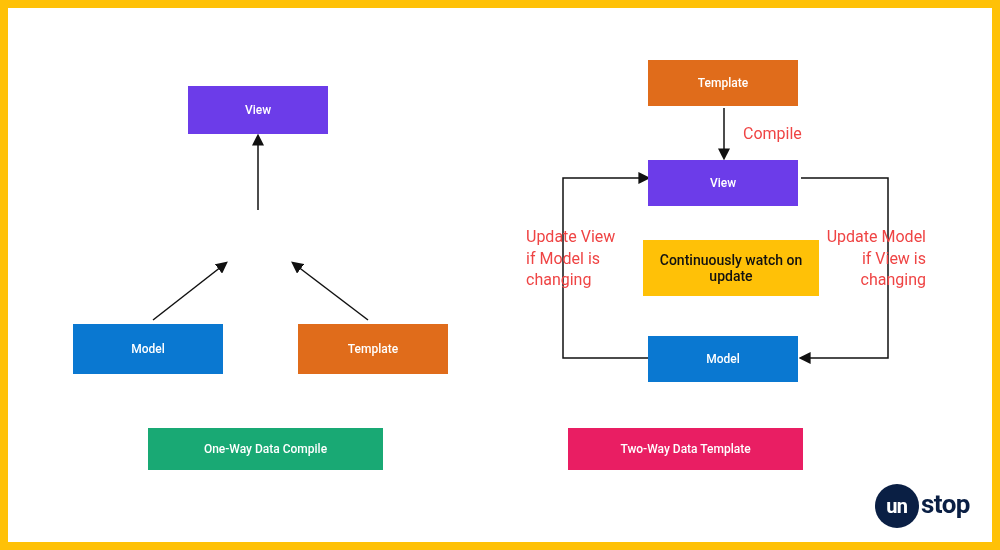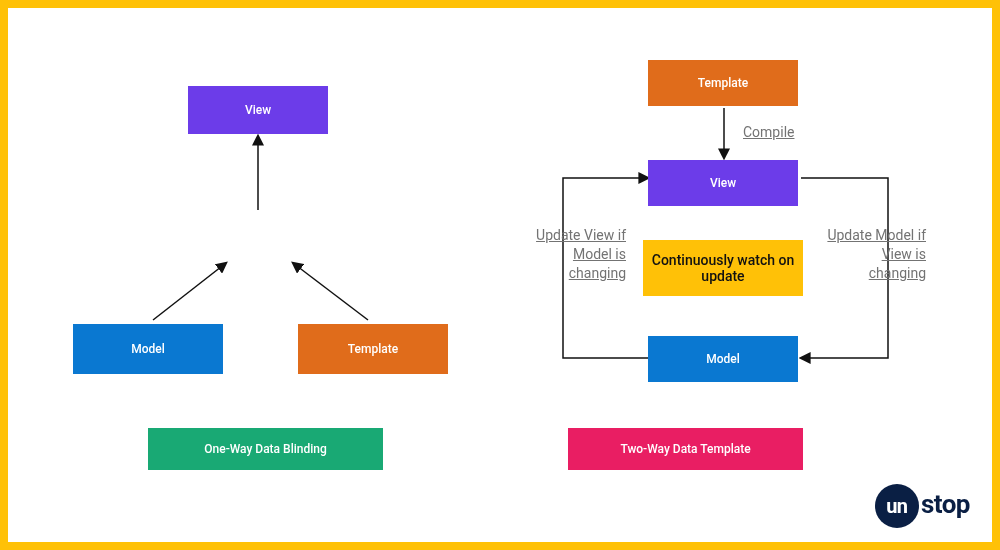--- a/index.html
+++ b/index.html
@@ -19,25 +19,24 @@
     display: flex;
     align-items: center;
     justify-content: center;
     color: #fff;
     font-size: 12px;
     font-weight: 500;
     text-align: center;
   }
   .txt {
     position: absolute;
-    font-size: 14px;
-    color: #737373;
+    font-size: 16px;
+    color: #ef4444;
     text-align: center;
     line-height: 1.35;
-    text-decoration: underline;
   }
   svg.arrows {
     position: absolute;
     top: 0; left: 0;
     width: 100%; height: 100%;
     pointer-events: none;
   }
   .logo {
     position: absolute;
     right: 22px;
@@ -93,44 +92,44 @@
 
   <div class="box" style="left:65px; top:316px; width:150px; height:50px; background:#0A78D1;">
     <span>Model</span>
   </div>
 
   <div class="box" style="left:290px; top:316px; width:150px; height:50px; background:#E06C1B;">
     <span>Template</span>
   </div>
 
   <div class="box" style="left:140px; top:420px; width:235px; height:42px; background:#19A974;">
-    <span>One-Way Data Blinding</span>
+    <span>One-Way Data Compile</span>
   </div>
 
   <div class="box" style="left:640px; top:52px; width:150px; height:46px; background:#E06C1B;">
     <span>Template</span>
   </div>
 
   <div class="txt" style="left:735px; top:115px; width:80px; text-align:left;">
     <span>Compile</span>
   </div>
 
   <div class="box" style="left:640px; top:152px; width:150px; height:46px; background:#6C3CE9;">
     <span>View</span>
   </div>
 
-  <div class="box" style="left:635px; top:232px; width:160px; height:56px; background:#FFC107; color:#111; font-size:14px; padding:4px;">
+  <div class="box" style="left:635px; top:232px; width:176px; height:56px; background:#FFC107; color:#111; font-size:14px; padding:4px;">
     <span>Continuously watch on update</span>
   </div>
 
   <div class="box" style="left:640px; top:328px; width:150px; height:46px; background:#0A78D1;">
     <span>Model</span>
   </div>
 
-  <div class="txt" style="left:518px; top:218px; width:100px; text-align:right;">
+  <div class="txt" style="left:518px; top:218px; width:100px; text-align:left;">
     <span>Update View if Model is changing</span>
   </div>
 
   <div class="txt" style="left:818px; top:218px; width:100px; text-align:right;">
     <span>Update Model if View is changing</span>
   </div>
 
   <div class="box" style="left:560px; top:420px; width:235px; height:42px; background:#E91E63;">
     <span>Two-Way Data Template</span>
   </div>

